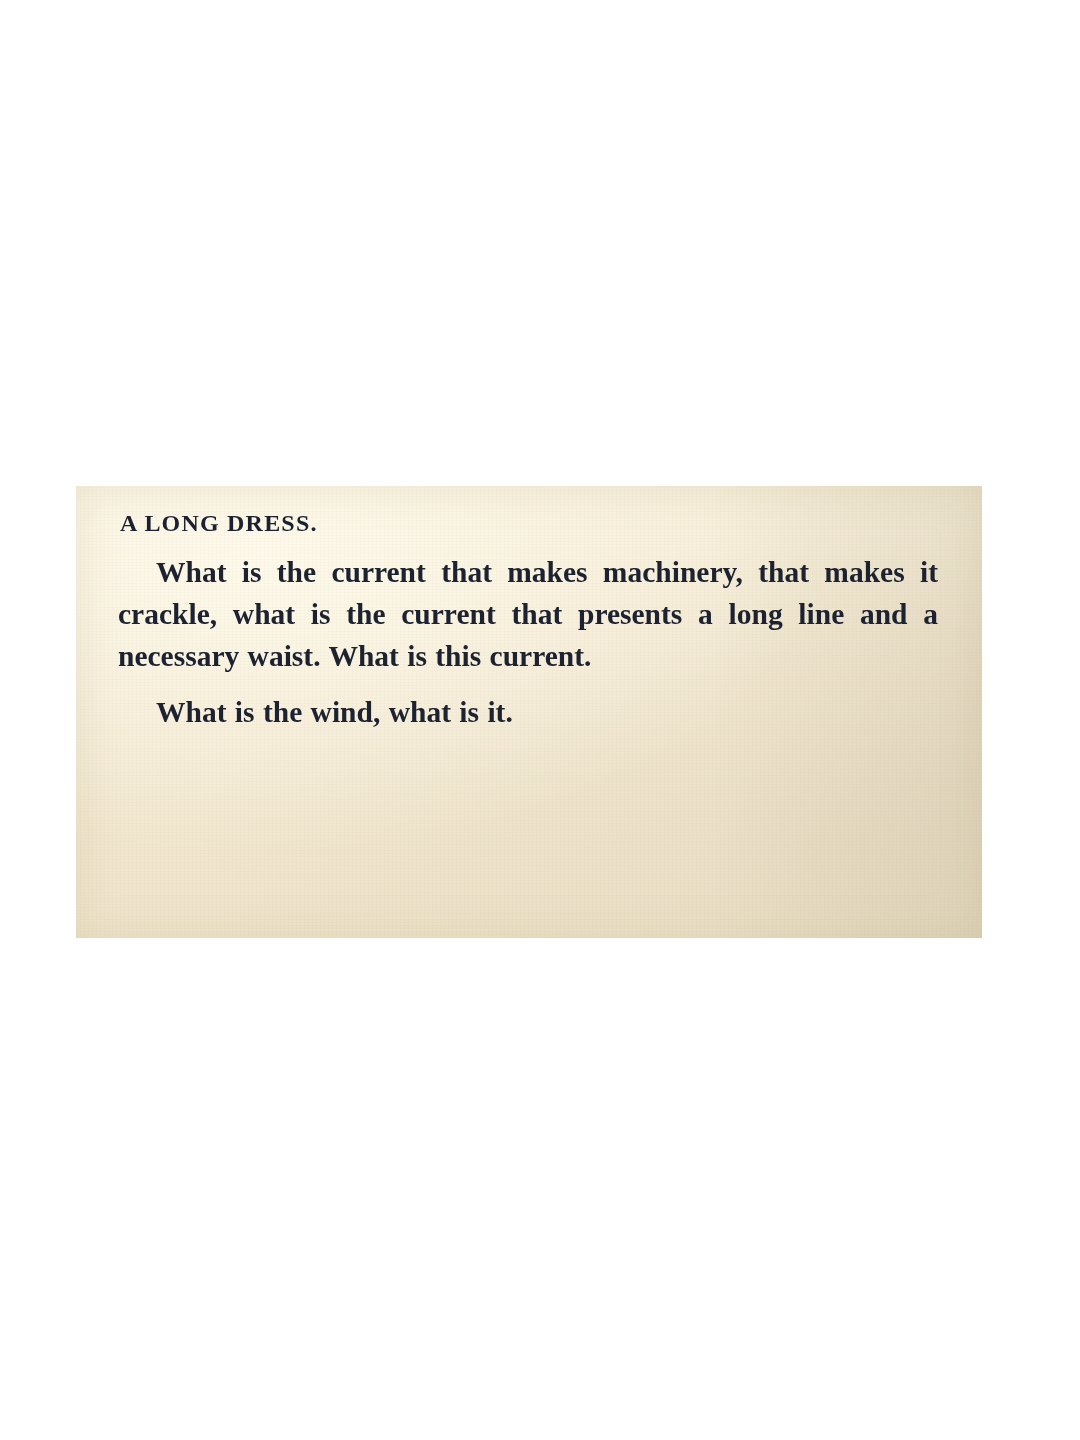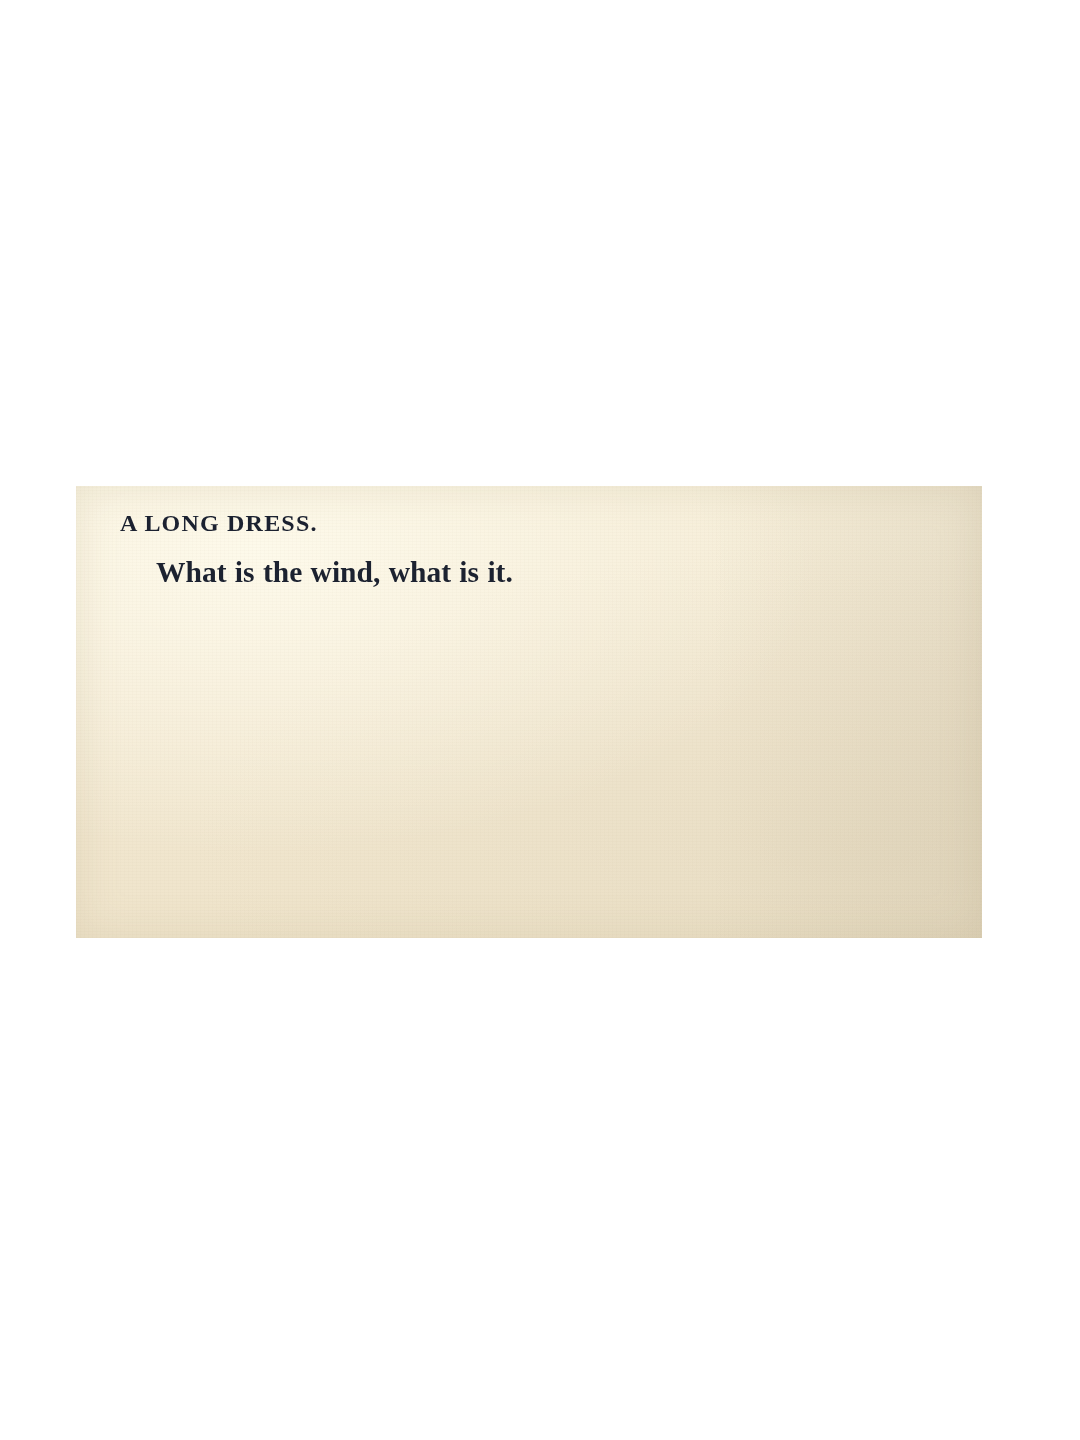--- a/index.html
+++ b/index.html
@@ -78,37 +78,38 @@
     text-align: justify;
     text-align-last: left;
     margin: 0;
     text-indent: 38px;
     color: #1c2230;
     font-weight: 600;
     word-spacing: 1px;
   }
 
   .para + .para {
-    margin-top: 0px;
+    margin-top: 14px;
   }
 </style>
 </head>
 <body>
 
 <div id="page">
 
   <div id="clipping">
 
     <div id="grain"></div>
     <div id="edge-shade"></div>
 
     <div id="text-block">
 
       <h1 class="heading">A LONG DRESS.</h1>
 
+      <p class="para">What is the current that makes machinery, that makes it crackle, what is the current that presents a long line and a necessary waist.  What is this current.</p>
 
       <p class="para">What is the wind, what is it.</p>
 
 
     </div>
   </div>
 
 </div>
 
 </body></html>

